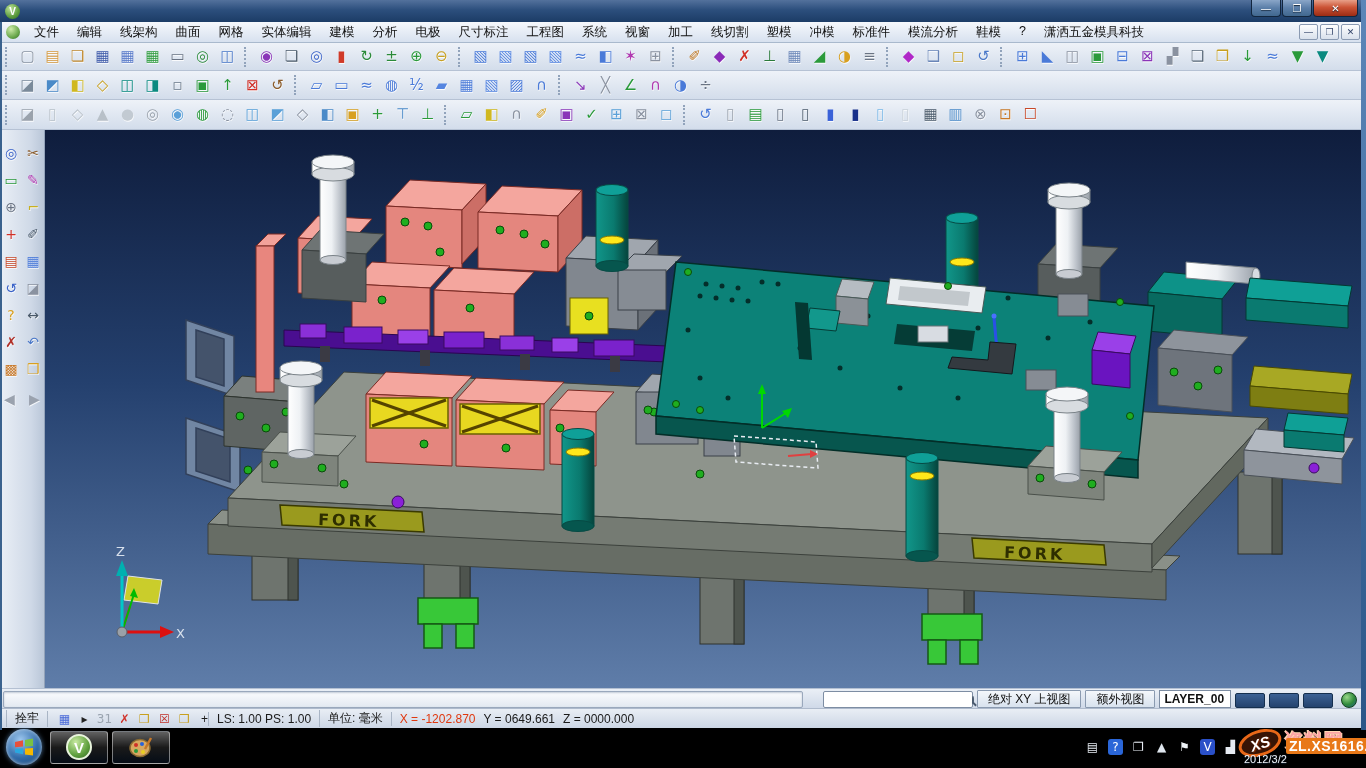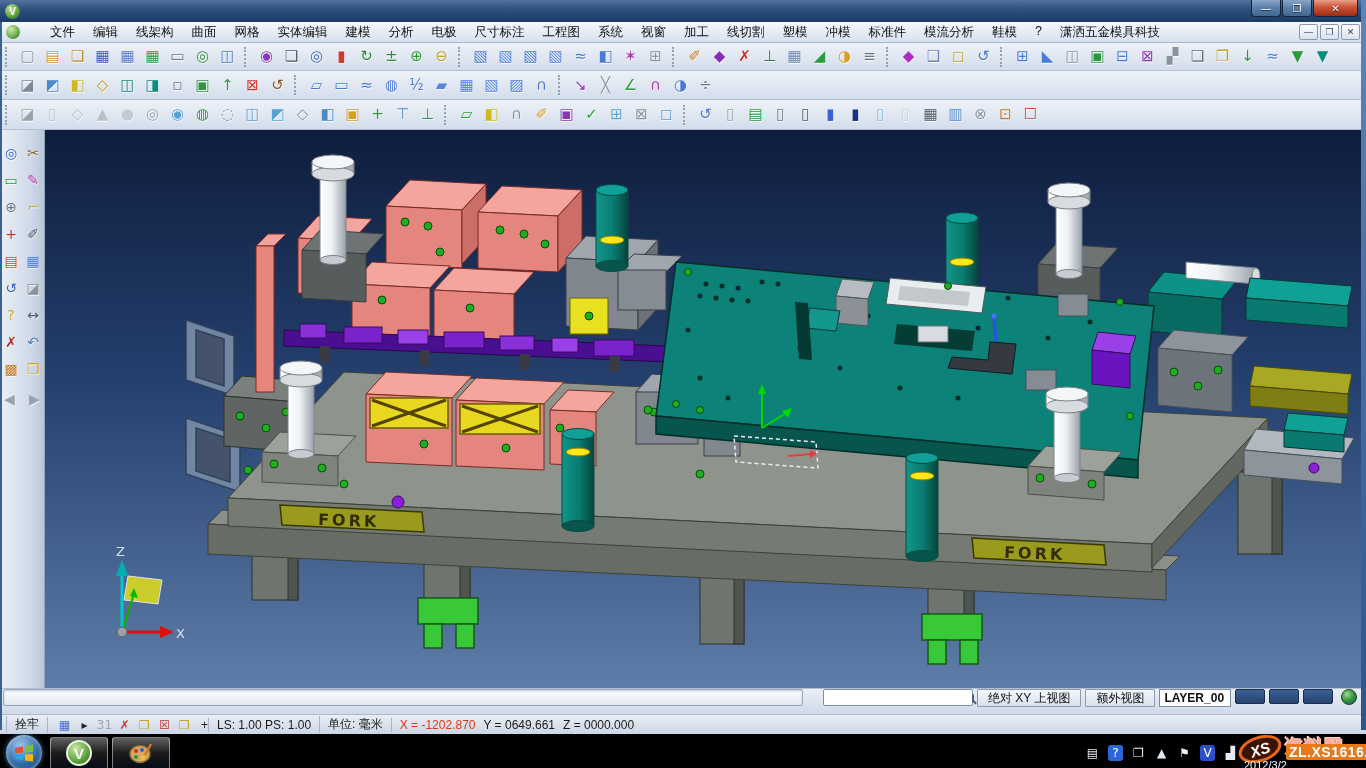--- a/index.html
+++ b/index.html
@@ -18,21 +18,21 @@
   .winbtns { position:absolute; right:8px; top:0; display:flex; }
   .winbtn { width:30px; height:17px; display:flex; align-items:center; justify-content:center;
     font-size:10px; color:#fff; border:1px solid #122richa schimb;
     border:1px solid #12263e; border-top:none; border-radius:0 0 4px 4px;
     background:linear-gradient(#8aa6c8,#5a7ea8 50%,#41688f); margin-left:1px; text-shadow:0 1px 1px #123; }
   .winbtn.close { width:45px; background:linear-gradient(#e8a088,#cc5436 45%,#9c2c14); }
 
   
   .menubar { height:21px; display:flex; align-items:center;
     background:linear-gradient(#f5f8fc,#d7e1ef); border-bottom:1px solid #a9b9cd;
-    font-size:12.5px; color:#101010; position:relative; padding-left:4px;gap:16px; }
+    font-size:12.5px; color:#101010; position:relative; padding-left:4px; }
   .menu-logo { width:14px; height:14px; border-radius:50%; margin:0 5px 0 2px;
     background:radial-gradient(circle at 35% 30%,#cdebam,#6aa84c 60%,#2f6a22);
     background:radial-gradient(circle at 35% 30%,#cdeba8,#6aa84c 60%,#2f6a22); }
   .menu-item { padding:0 9px; height:100%; display:flex; align-items:center; cursor:default; white-space:nowrap; }
   .mdi-btns { position:absolute; right:6px; top:2px; display:flex; gap:2px; }
   .mdi-btn { width:19px; height:16px; font-size:9px; color:#33456a; display:flex; align-items:center; justify-content:center;
     background:linear-gradient(#fefefe,#d9e1ec); border:1px solid #8a9ab2; border-radius:2px; }
 
   
   .tbrow { display:flex; align-items:center; background:linear-gradient(#eef2f8,#d3ddeb);
@@ -49,21 +49,21 @@
   .sidebar { width:45px; background:linear-gradient(90deg,#eaeff6,#cfd9e7 70%,#b9c6d8);
     border-right:1px solid #93a3ba; padding-top:12px; display:flex; flex-direction:column; align-items:center; }
   .side-grid { display:grid; grid-template-columns:21px 21px; justify-content:center; row-gap:5px; column-gap:1px; }
   .side-ico { width:21px; height:22px; display:flex; align-items:center; justify-content:center;
     font-family:"DejaVu Sans",sans-serif; font-size:14px; text-shadow:0.5px 0.5px 0 rgba(255,255,255,.8); }
   .side-nav { display:flex; gap:4px; margin-top:8px; }
   .viewport { flex:1; position:relative; background:linear-gradient(#0f1d3d,#24406e 45%,#5f7da9); }
   .viewport svg { position:absolute; inset:0; }
 
   
-  .rowA { height:26px; display:flex; align-items:flex-start; gap:4px; padding:0 3px;
+  .rowA { height:20px; display:flex; align-items:flex-end; gap:4px; padding:0 3px;
     background:linear-gradient(#eaeff6,#cfd9e8); border-top:1px solid #b4c0d2; }
   .prompt-bar { flex:0 0 800px; height:17px; border:1px solid #9aa8bc; border-radius:2px;
     background:linear-gradient(#fbfcfe,#e3e9f1); box-shadow:inset 0 1px 2px rgba(90,110,140,.35); margin-right:16px; }
   .search-box { width:150px; height:17px; background:#fff; border:1px solid #7d8da3; border-radius:2px;
     display:flex; align-items:center; }
   .search-input { flex:1; border:none; outline:none; height:13px; font-size:11px; padding:0 3px; background:transparent; }
   .mag { width:8px; height:8px; border:1.5px solid #4a5a6e; border-radius:50%; position:relative; margin-right:5px; }
   .mag::after { content:''; position:absolute; width:5px; height:1.5px; background:#4a5a6e;
     transform:rotate(45deg); right:-4px; bottom:-2px; }
   .btn-view { height:18px; padding:0 10px; font-size:12px; color:#101010; display:flex; align-items:center;

